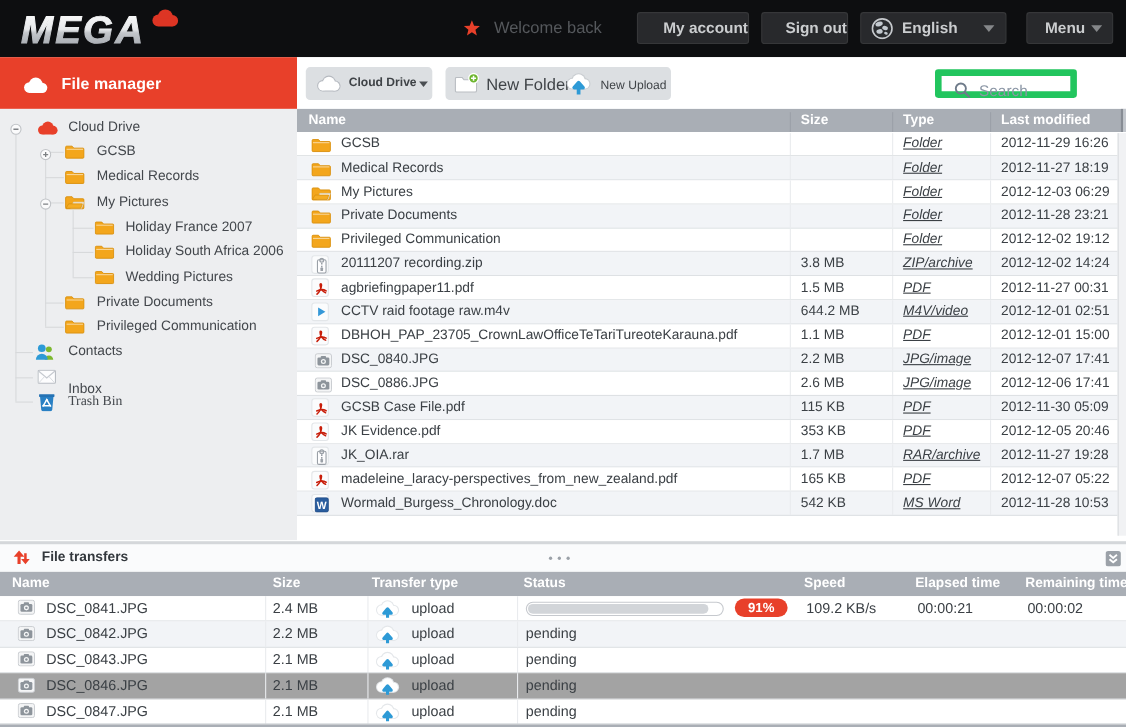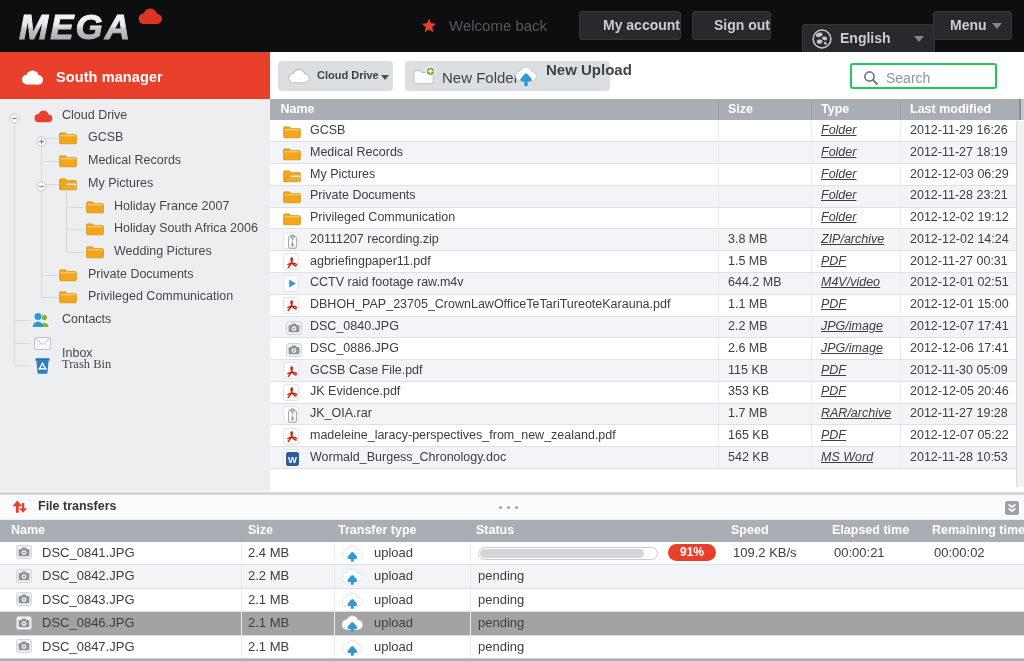--- a/index.html
+++ b/index.html
@@ -57,41 +57,41 @@
           <rect x="5.5" y="9" width="13.5" height="6.2" rx="2.6"></rect>
         </g>
       </g>
     </svg>
 <div class="abs" style="left:421px;top:17.5px;"><svg width="16" height="15" viewBox="0 0 16 15">
         <path d="M8 0.5 L10 5.3 L15.3 5.7 L11.2 9.1 L12.5 14.2 L8 11.4 L3.5 14.2 L4.8 9.1 L0.7 5.7 L6 5.3 z" fill="#e8402a"></path>
       </svg></div>
 <div class="abs" style="left:449px;top:17px;font-size:15px;color:#55585c;">Welcome back</div>
 <div class="tbtn" style="left:579px;width:102px;">My account</div>
 <div class="tbtn" style="left:692px;width:79px;">Sign out</div>
-<div class="tbtn" style="left:802px;width:133px;text-align:left;margin-top:13px;"><span style="position:absolute;left:9px;top:4px;"><svg width="20" height="20" viewBox="0 0 20 20">
+<div class="tbtn" style="left:782px;width:133px;text-align:left;"><span style="position:absolute;left:9px;top:4px;"><svg width="20" height="20" viewBox="0 0 20 20">
           <circle cx="10" cy="10" r="8.9" fill="#2b2d30" stroke="#c6c9cd" stroke-width="1.5"></circle>
           <g fill="#c3c9cf">
             <ellipse cx="7.2" cy="5.8" rx="3.4" ry="2.1" transform="rotate(-18 7.2 5.8)"></ellipse>
             <ellipse cx="12.6" cy="9.4" rx="2.6" ry="1.9" transform="rotate(14 12.6 9.4)"></ellipse>
             <ellipse cx="7.6" cy="12.6" rx="2.9" ry="2.1" transform="rotate(-10 7.6 12.6)"></ellipse>
             <ellipse cx="13.4" cy="14.3" rx="1.7" ry="1.2" transform="rotate(20 13.4 14.3)"></ellipse>
           </g>
         </svg></span><span style="margin-left:37px;">English</span><span style="position:absolute;right:10px;top:0;color:#85878a;"><span style="display:inline-block;width:0;height:0;border-left:5px solid transparent;border-right:5px solid transparent;border-top:6px solid currentColor;vertical-align:middle;"></span></span></div>
 <div class="tbtn" style="left:933px;width:79px;text-align:left;"><span style="margin-left:16px;">Menu</span><span style="position:absolute;right:9px;top:0;color:#85878a;"><span style="display:inline-block;width:0;height:0;border-left:5px solid transparent;border-right:5px solid transparent;border-top:6px solid currentColor;vertical-align:middle;"></span></span></div>
 </div>
 <div class="abs redhead">
     <div class="abs" style="left:20px;top:16px;"><svg width="25" height="18" viewBox="0 0 24 16">
         <g fill="#ffffff">
           <circle cx="6.5" cy="10.5" r="4.7"></circle>
           <circle cx="12" cy="7.6" r="5.9"></circle>
           <circle cx="17.6" cy="10.7" r="4.5"></circle>
           <rect x="5.5" y="9" width="13.5" height="6.2" rx="2.6"></rect>
         </g>
       </svg></div>
-    <div class="abs" style="left:56px;top:16.5px;font-size:14.5px;font-weight:bold;color:#fff;letter-spacing:0.1px;">South manager</div>
+    <div class="abs" style="left:56px;top:16.5px;font-size:14.5px;font-weight:bold;color:#fff;letter-spacing:0.1px;">File manager</div>
   </div>
 <div class="abs toolbar">
     <div class="pill" style="left:8px;width:115px;">
       <span style="position:absolute;left:9px;top:6px;"><svg width="24" height="17" viewBox="0 0 24 16">
           <g fill="#b6bac0">
             <circle cx="6.5" cy="10.5" r="5.2"></circle>
             <circle cx="12" cy="7.6" r="6.4"></circle>
             <circle cx="17.6" cy="10.7" r="5.0"></circle>
             <rect x="5" y="8.6" width="14.5" height="7.1" rx="3"></rect>
           </g>
@@ -120,23 +120,23 @@
             <rect x="5.8" y="8.6" width="15" height="7.3" rx="3"></rect>
           </g>
           <g fill="#ffffff">
             <circle cx="7.5" cy="10.6" r="4.5"></circle>
             <circle cx="13" cy="7.8" r="5.7"></circle>
             <circle cx="18.5" cy="10.8" r="4.3"></circle>
             <rect x="6.7" y="9.4" width="13.1" height="5.6" rx="2.6"></rect>
           </g>
           <path d="M13 20.5 V12.6 M13 9.6 L9 14.2 H17 Z" fill="#2d9ad6" stroke="#2d9ad6" stroke-width="3.4" stroke-linejoin="round"></path>
         </svg></span>
-      <span style="position:absolute;left:141px;top:0;font-size:15px;font-weight:bold;color:#3f4347;">New Upload</span>
+      <span style="position:absolute;left:141px;top:11px;font-size:11px;font-weight:normal;color:#3f4347;">New Upload</span>
     </div>
-    <div style="position:absolute;left:580px;top:11px;width:147px;height:26px;background:#fff;border:2px solid #22c55e;border-radius:3px;">
+    <div style="position:absolute;left:580px;top:11px;width:129px;height:26px;background:#fff;border:6px solid #22c55e;border-radius:3px;">
       <span style="position:absolute;left:11px;top:5px;"><svg width="16" height="16" viewBox="0 0 16 16">
           <circle cx="6.5" cy="6.5" r="4.6" fill="none" stroke="#6f7b8a" stroke-width="1.7"></circle>
           <path d="M10 10 L14 14" stroke="#6f7b8a" stroke-width="2" stroke-linecap="round"></path>
         </svg></span>
       <span style="position:absolute;left:34px;top:5px;font-size:14px;color:#8b96a5;">Search</span>
     </div>
   </div>
 <div class="abs sidebar">
 <div class="treeline" style="left:14px;top:23px;width:1px;height:243px;"></div>
 <div class="treeline" style="left:41px;top:46px;width:1px;height:152px;"></div>

